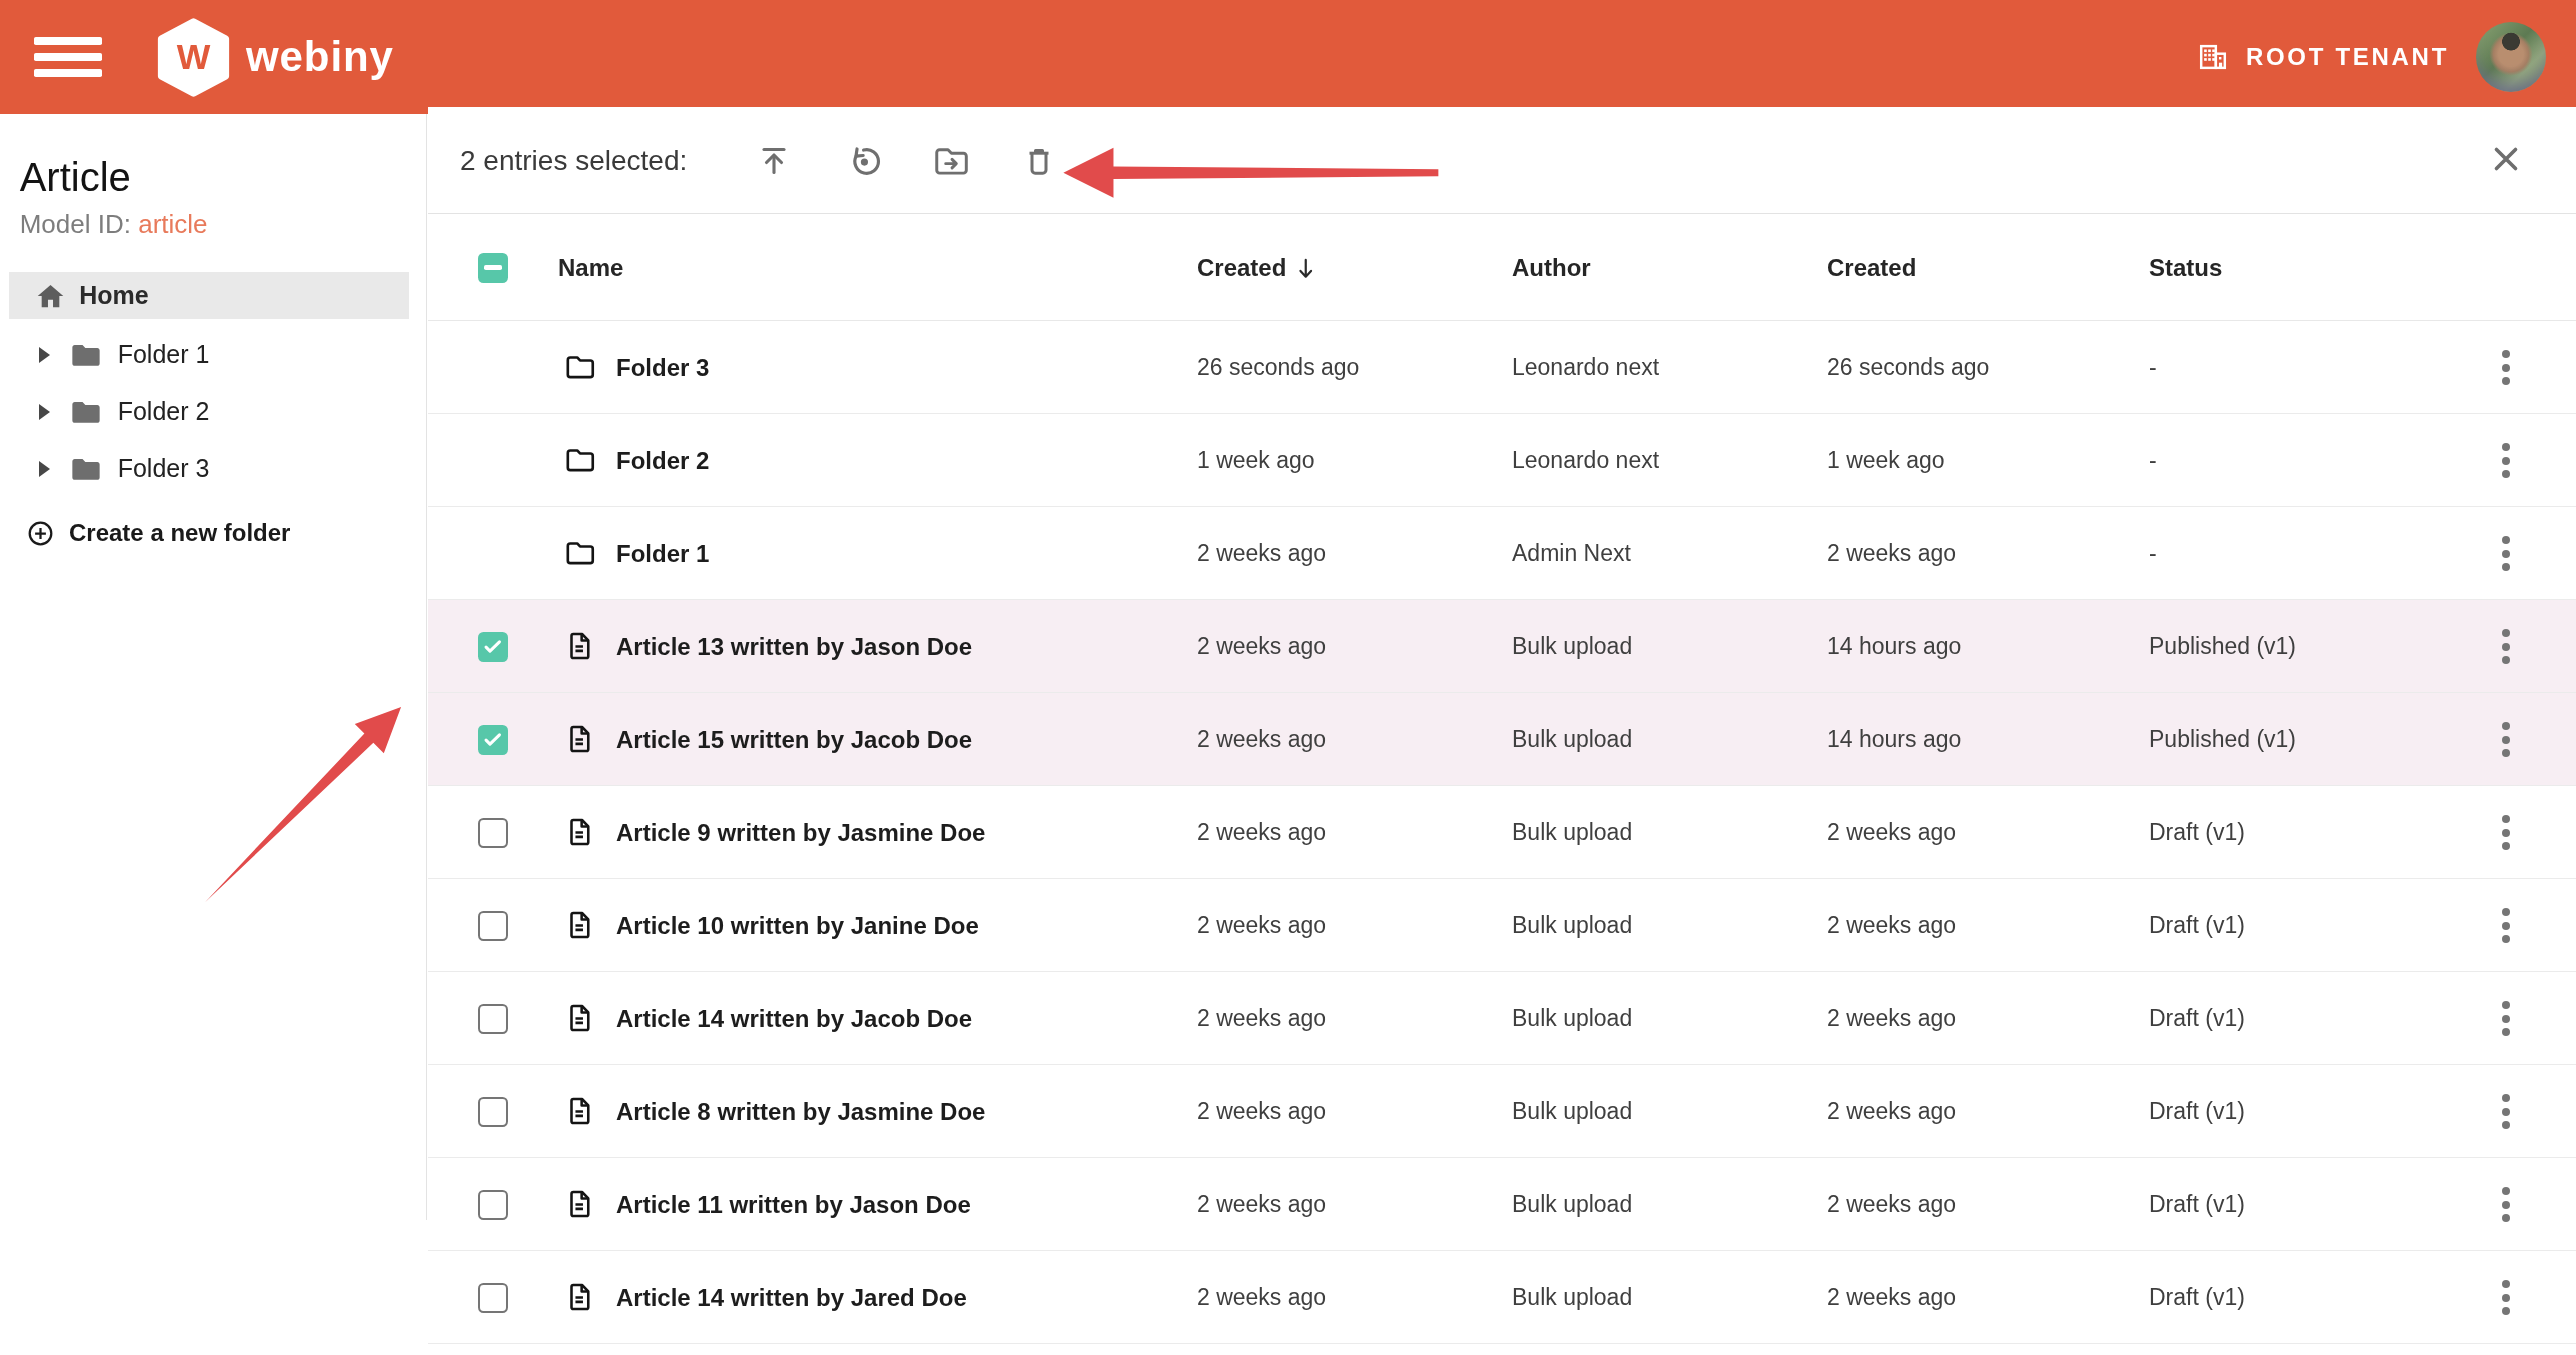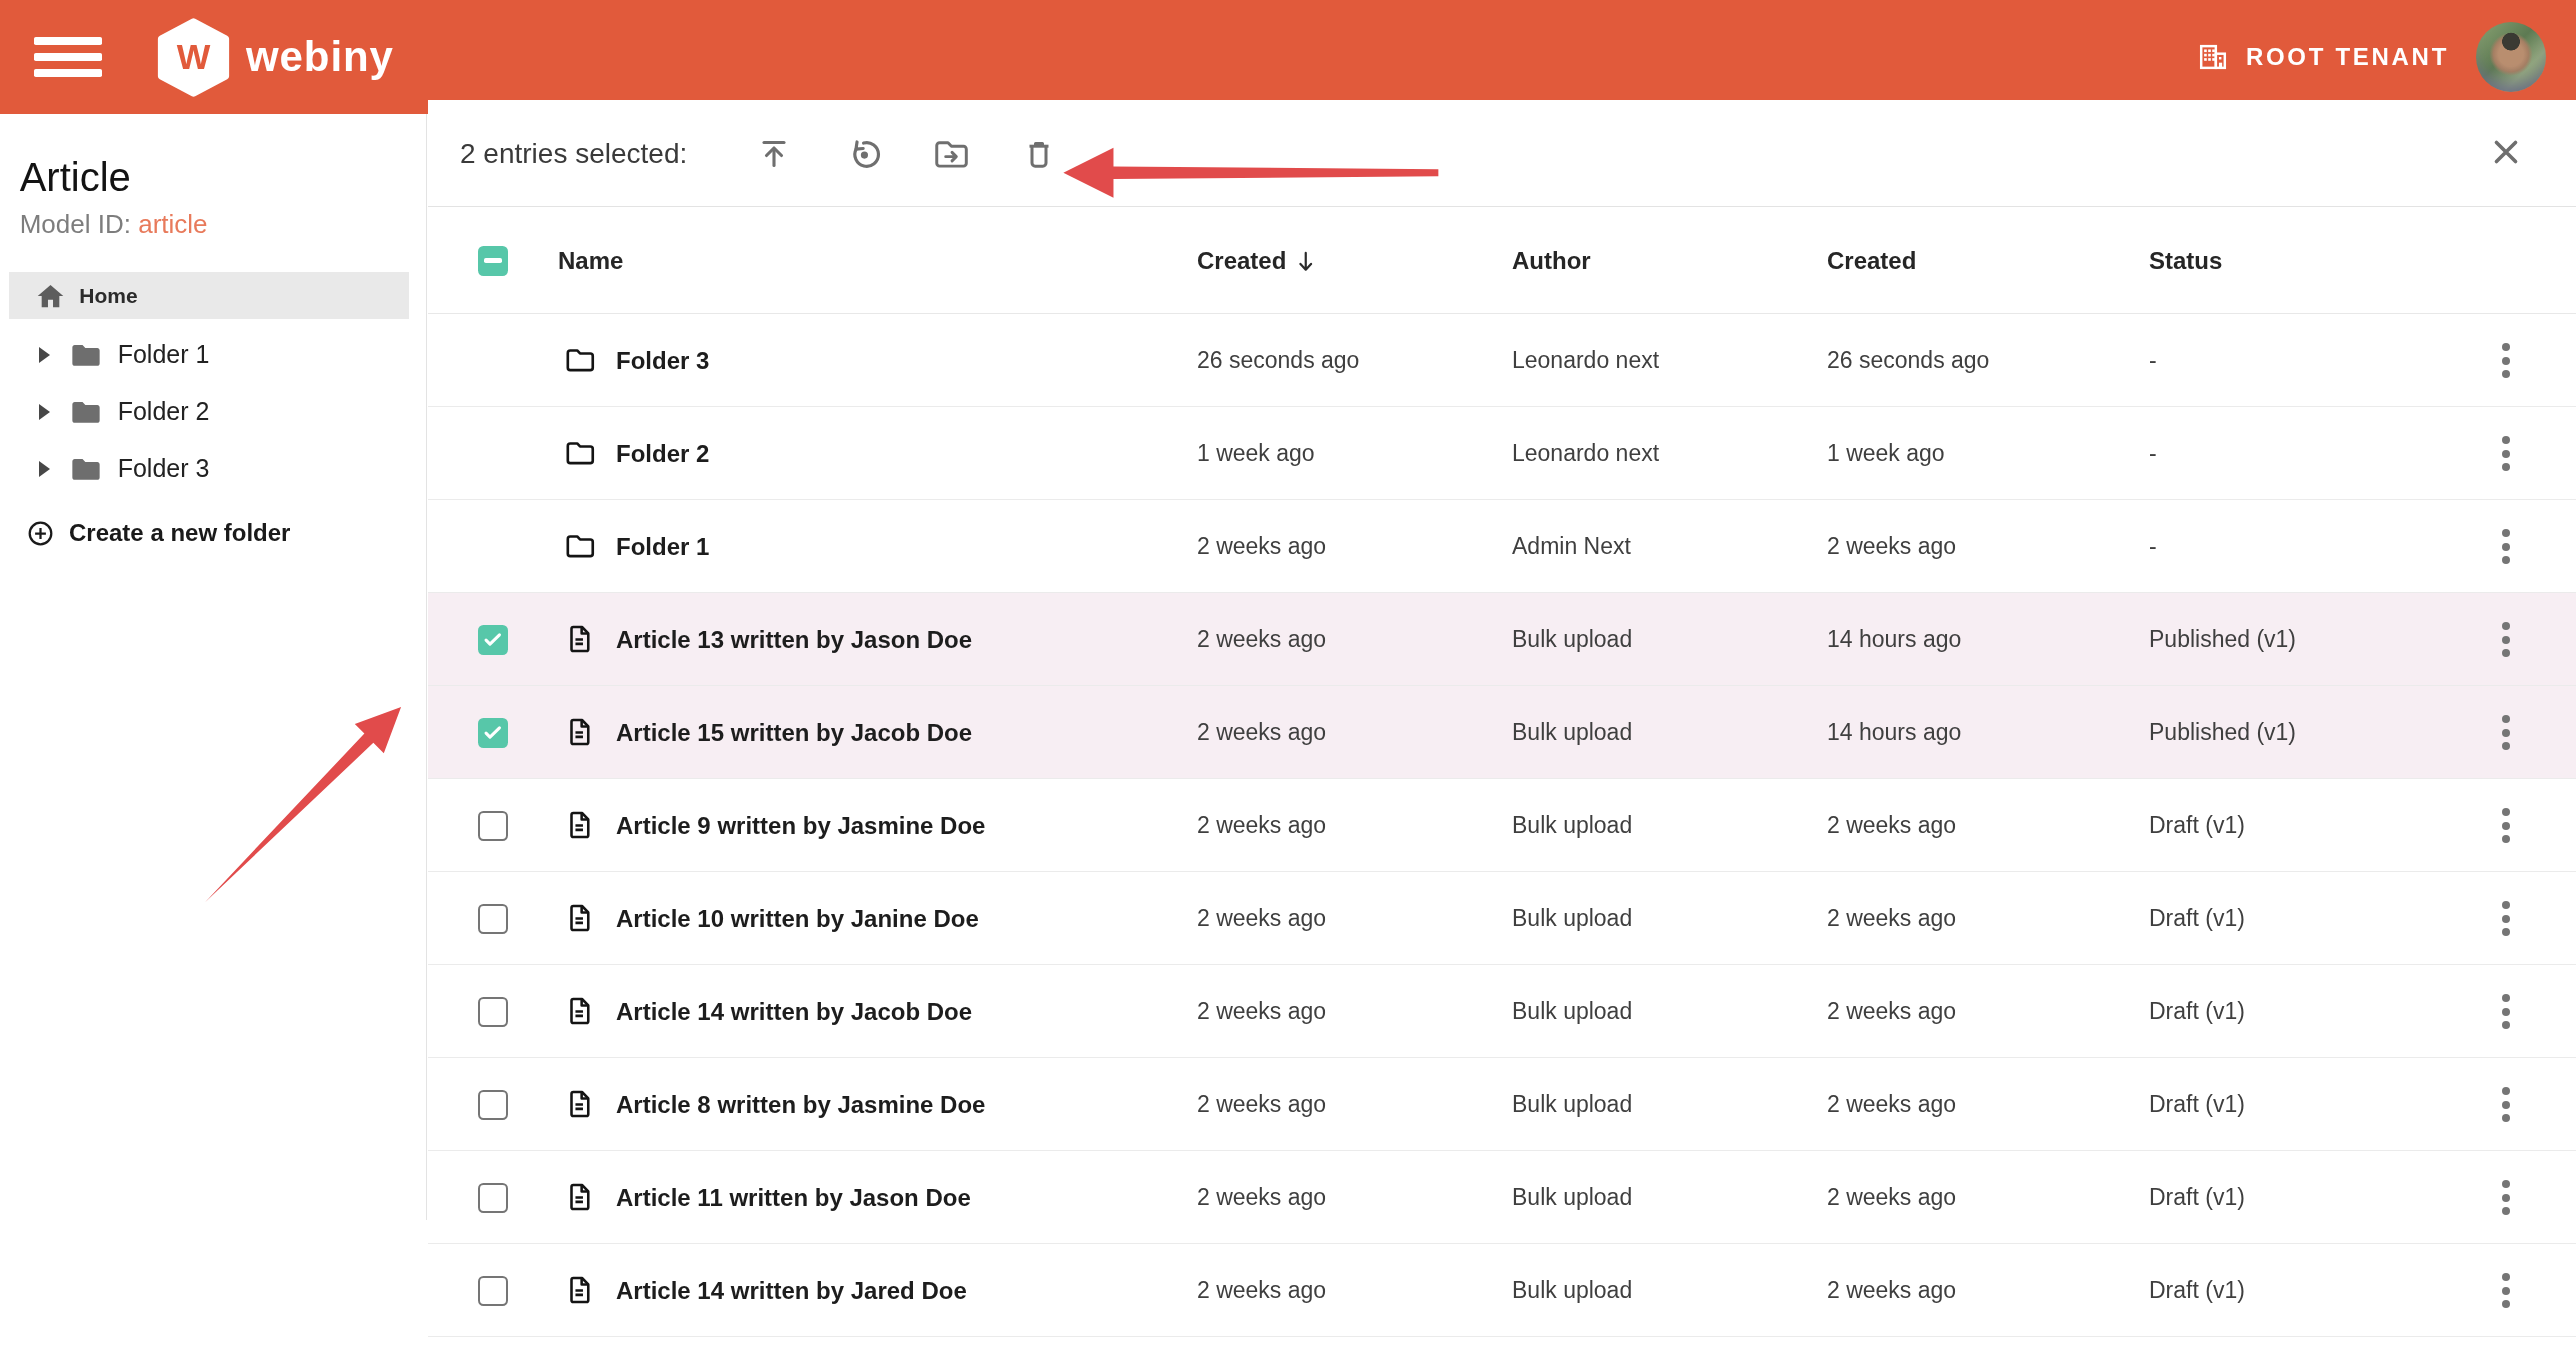--- a/index.html
+++ b/index.html
@@ -27,33 +27,33 @@
 
   
   .sidebar { position:absolute; left:0; top:114px; width:427px; height:1106px;
     background:#fff; border-right:0.9px solid #e3e3e3; padding-top:41px; }
   .page-title { font-size:40px; font-weight:500; color:#131313; margin:0 0 9px 19.7px; }
   .model-id { margin-left:19.7px; font-size:26px; color:#7d7d7d; }
   .model-id .value { color:#e87a5b; }
   .tree { margin-top:32px; }
   .tree-home { margin:0 9px; width:400px; height:47px; background:#e9e9e9;
     display:flex; align-items:center; padding-left:27px; cursor:pointer; }
-  .tree-home .label { margin-left:14.3px; font-size:21px; font-weight:700; color:#2b2b2b; }
+  .tree-home .label { margin-left:14.3px; font-size:25px; font-weight:700; color:#2b2b2b; }
   .tree-folders { margin-top:7.2px; }
   .tree-folder { height:57px; display:flex; align-items:center; padding-left:39px; cursor:pointer; }
   .caret { width:0; height:0; border-left:11.6px solid #474747;
     border-top:8px solid transparent; border-bottom:8px solid transparent; }
   .tree-folder .label { margin-left:16px; font-size:25px; font-weight:500; color:#222; }
   .tree-folder svg { margin-left:19.7px; }
   .create-folder { margin-top:12.5px; height:47px; display:flex; align-items:center;
     padding-left:27px; cursor:pointer; }
   .create-folder .label { margin-left:15px; font-size:24px; font-weight:700; color:#1a1a1a; }
 
   
-  .main { position:absolute; left:428px; top:100px; width:2148px; height:1241px; background:#fff; }
+  .main { position:absolute; left:428px; top:107px; width:2148px; height:1241px; background:#fff; }
   .toolbar { position:relative; height:107px; border-bottom:0.9px solid #e3e3e3; }
   .sel-text { position:absolute; left:32px; top:0; line-height:107px; font-size:28px; color:#3a3a3a; }
   .icon-btn { position:absolute; top:32px; width:43px; height:43px; border:none; background:none;
     cursor:pointer; display:flex; align-items:center; justify-content:center; padding:0; }
   .ib-0 { left:324px; } .ib-1 { left:414px; } .ib-2 { left:501px; } .ib-3 { left:589px; }
   .close-btn { position:absolute; left:2056px; top:32px; width:43px; height:43px;
     border:none; background:none; cursor:pointer; padding:0; }
 
   .thead { position:relative; height:107px; border-bottom:0.9px solid #e8e8e8; }
   .th { position:absolute; top:0; line-height:107px; font-size:24px; font-weight:700; color:#262626; }

